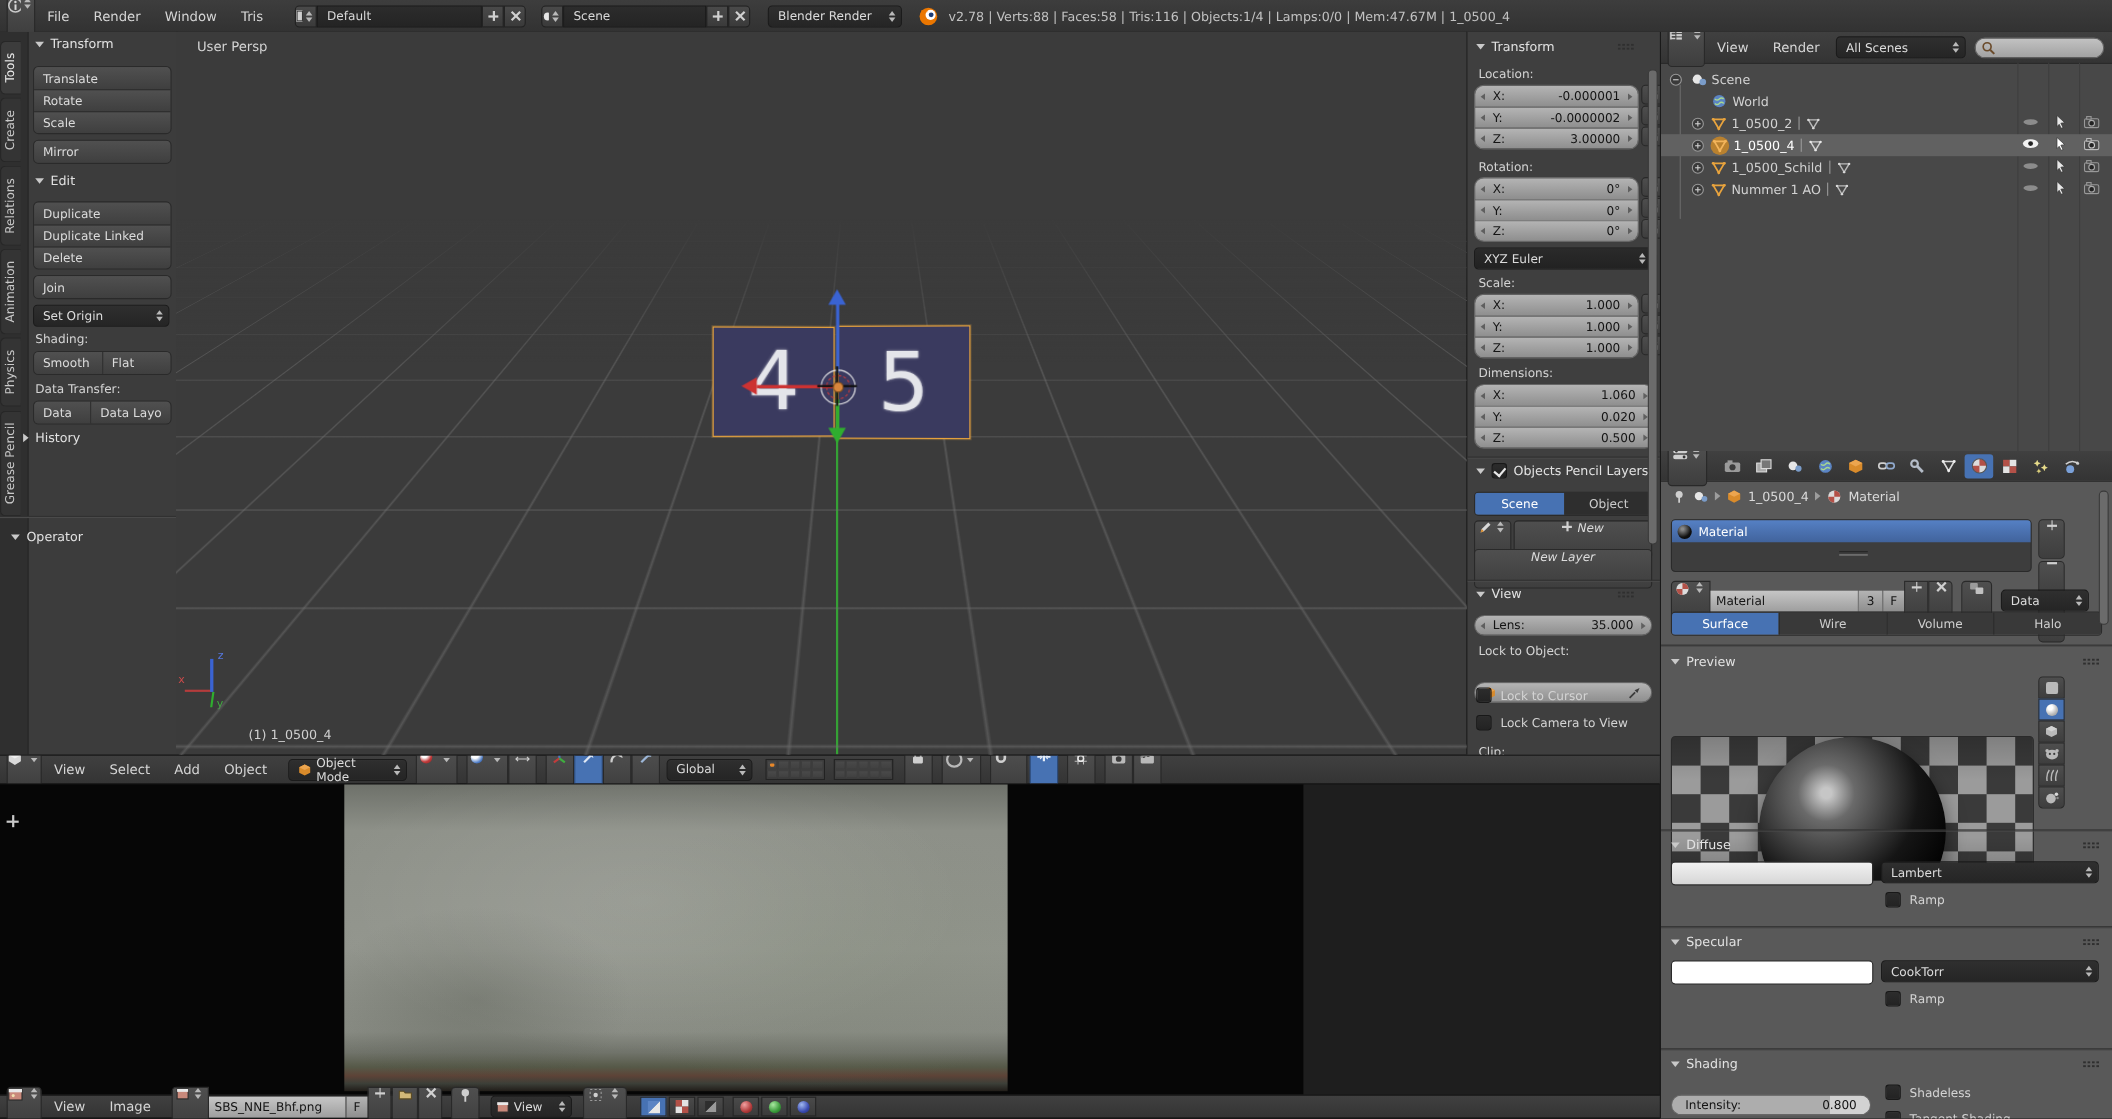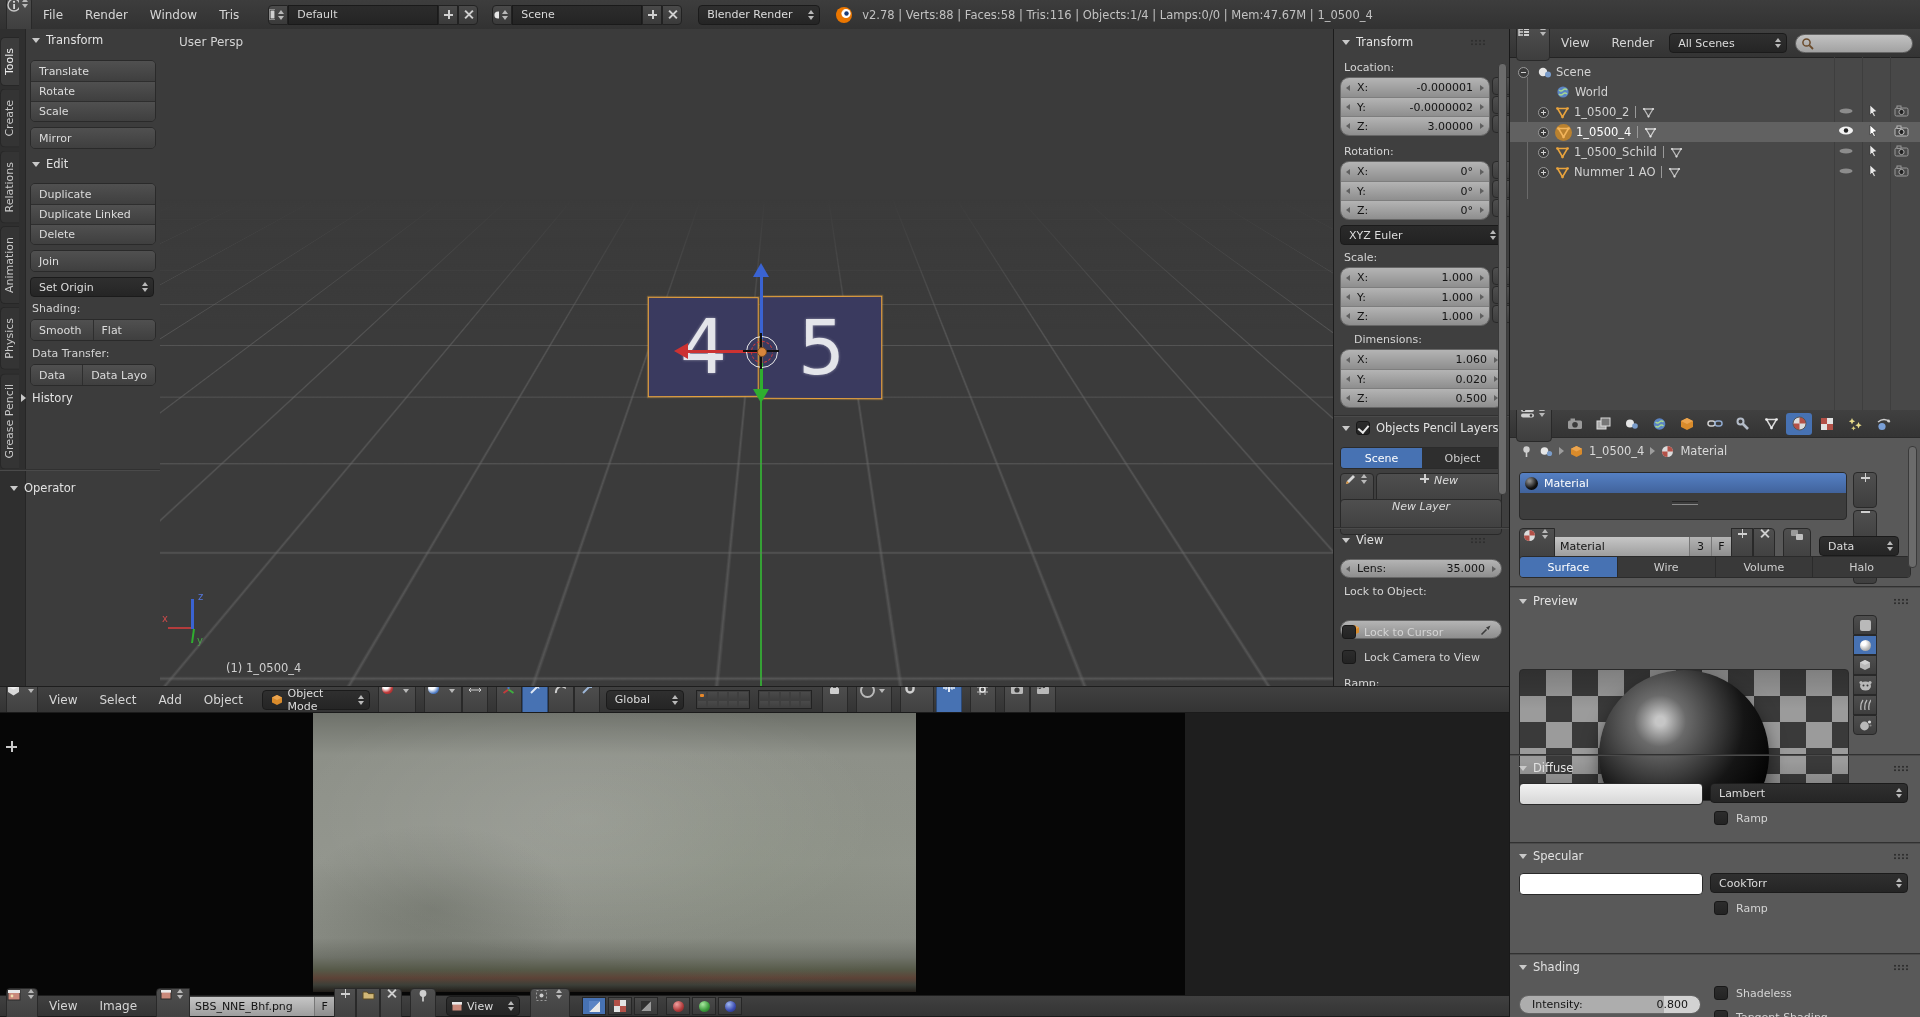--- a/index.html
+++ b/index.html
@@ -633,21 +633,21 @@
         </svg>
       </div>
     <div class="lockbtn">
         <svg width="9" height="10">
           <rect x="1" y="4.5" width="7" height="5" rx="1" fill="#cfcfcf"></rect>
           <path d="M3 4.5 V3 a2 2 0 0 1 4 0" stroke="#cfcfcf" stroke-width="1.4" fill="none"></path>
         </svg>
       </div>
   </div>
 
-  <div class="abs fieldlabel" style="left:20px;top:304px">Dimensions:</div>
+  <div class="abs fieldlabel" style="left:10px;top:304px">Dimensions:</div>
   <div class="abs vstack" style="left:6px;top:320px;width:162px">
     <div class="numf">
         <span class="arrL"></span>
         <span class="lab">X:</span>
         <span class="val">1.060</span>
         <span class="arrR"></span>
       </div>
     <div class="numf">
         <span class="arrL"></span>
         <span class="lab">Y:</span>
@@ -716,21 +716,21 @@
     </svg>
   </div>
   <div class="abs row" style="left:8px;top:596px;gap:8px">
     <span class="cb"></span>
     <span class="fieldlabel">Lock to Cursor</span>
   </div>
   <div class="abs row" style="left:8px;top:621px;gap:8px">
     <span class="cb"></span>
     <span class="fieldlabel">Lock Camera to View</span>
   </div>
-  <div class="abs fieldlabel" style="left:10px;top:648px">Ramp:</div>
+  <div class="abs fieldlabel" style="left:10px;top:648px">Clip:</div>
   <div class="scrollbar" style="right:3px;top:34px;height:430px"></div>
 </div>
 
 <div id="outliner" class="region">
   <div class="olheader">
     <div class="btn iconbtn" style="width:34px">
       <svg width="14" height="12">
         <path d="M2 2 v8 M2 3 h4 M2 6 h4 M2 9 h4" stroke="#cfcfcf" stroke-width="1.4"></path>
         <rect x="7" y="2" width="5" height="2" fill="#cfcfcf"></rect>
           <rect x="7" y="5" width="5" height="2" fill="#cfcfcf"></rect>

